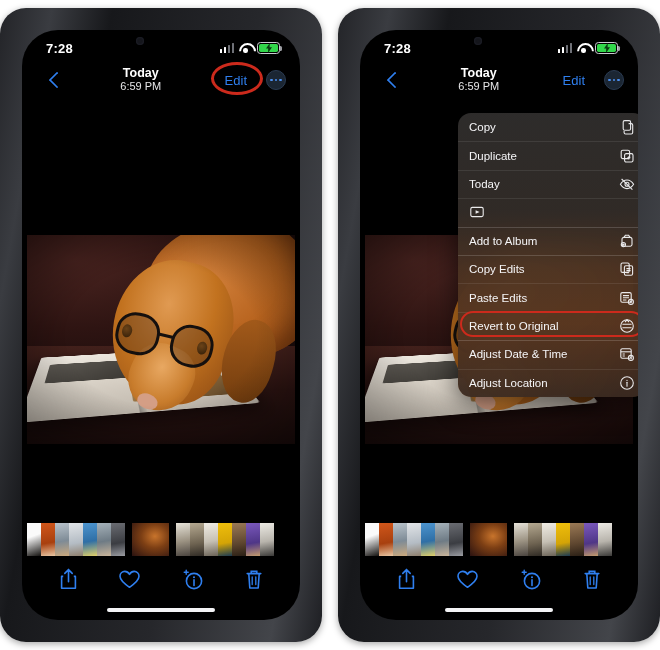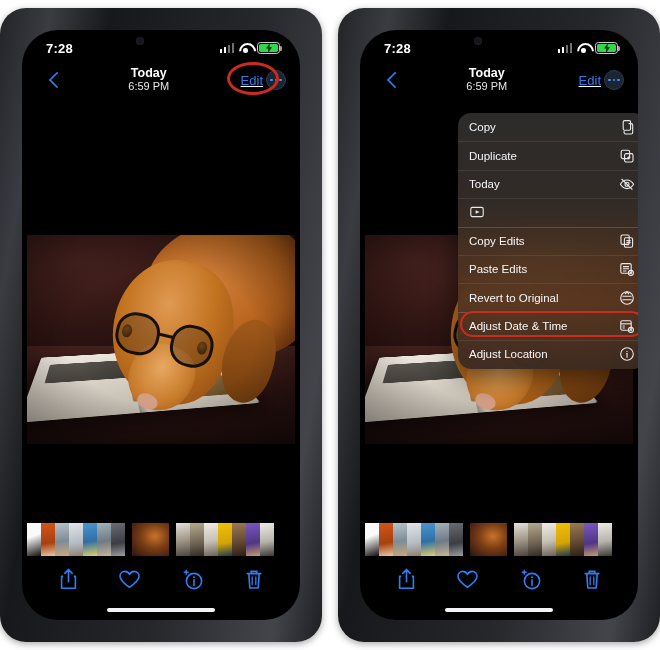--- a/index.html
+++ b/index.html
@@ -162,24 +162,23 @@
     font-size: 12.5px;
     font-weight: bold;
     color: #ffffff;
   }
   .nav-sub {
     font-size: 11px;
     color: #e6e6e8;
     margin-top: 1px;
   }
   .nav-actions {
-    display: flex; align-items: center; gap: 0;
+    display: flex; align-items: center; gap: 16px;
     flex: 0 0 auto;
     position: relative;
-    text-decoration: underline;
   }
   .edit-btn {
     font-size: 13px;
     color: #2f7fef;
     cursor: pointer;
     padding: 2px 3px;
     position: relative;
     z-index: 2;
   }
   .more-btn {
@@ -648,20 +647,29 @@
               <path d="M2.6 3 13.4 13.6" stroke="#f2f2f4" stroke-width="1.1" fill="none"></path>
             </svg>
           </div>
           <div class="ctx-item">
             <svg class="ctx-ico" viewBox="0 0 16 16">
               <rect x="1.8" y="3.4" width="12.4" height="9.2" rx="1.6" stroke="#f2f2f4" stroke-width="1.1" fill="none"></rect>
               <path d="M6.6 6.2l4 1.8-4 1.8z" fill="#f2f2f4"></path>
             </svg>
           </div>
           <div class="ctx-item gap-before">
+            <span class="ctx-label">Add to Album</span>
+            <svg class="ctx-ico" viewBox="0 0 16 16">
+              <path d="M3 11.6V6.4a2 2 0 0 1 2-2h6a2 2 0 0 1 2 2v5.2a1.6 1.6 0 0 1-1.6 1.6H4.6A1.6 1.6 0 0 1 3 11.6z" stroke="#f2f2f4" stroke-width="1.1" fill="none"></path>
+              <path d="M5 4.4 6.4 2.2h3.2L11 4.4" stroke="#f2f2f4" stroke-width="1.1" fill="none"></path>
+              <circle cx="4.4" cy="11.6" r="2.1" stroke="#f2f2f4" stroke-width="1.1" fill="none"></circle>
+              <path d="M4.4 10.4v2.4M3.2 11.6h2.4" stroke="#f2f2f4" stroke-width="1.1" fill="none"></path>
+            </svg>
+          </div>
+          <div class="ctx-item gap-before">
             <span class="ctx-label">Copy Edits</span>
             <svg class="ctx-ico" viewBox="0 0 16 16">
               <rect x="2" y="2" width="8.2" height="9.4" rx="1.5" stroke="#f2f2f4" stroke-width="1.1" fill="none"></rect>
               <rect x="5.4" y="4.8" width="8.2" height="9.4" rx="1.5" stroke="#f2f2f4" stroke-width="1.1" fill="none"></rect>
               <path d="M7.4 7.6h4.2M7.4 9.6h4.2M7.4 11.6h2.4" stroke="#f2f2f4" stroke-width="1.1" fill="none"></path>
             </svg>
           </div>
           <div class="ctx-item">
             <span class="ctx-label">Paste Edits</span>
             <svg class="ctx-ico" viewBox="0 0 16 16">

